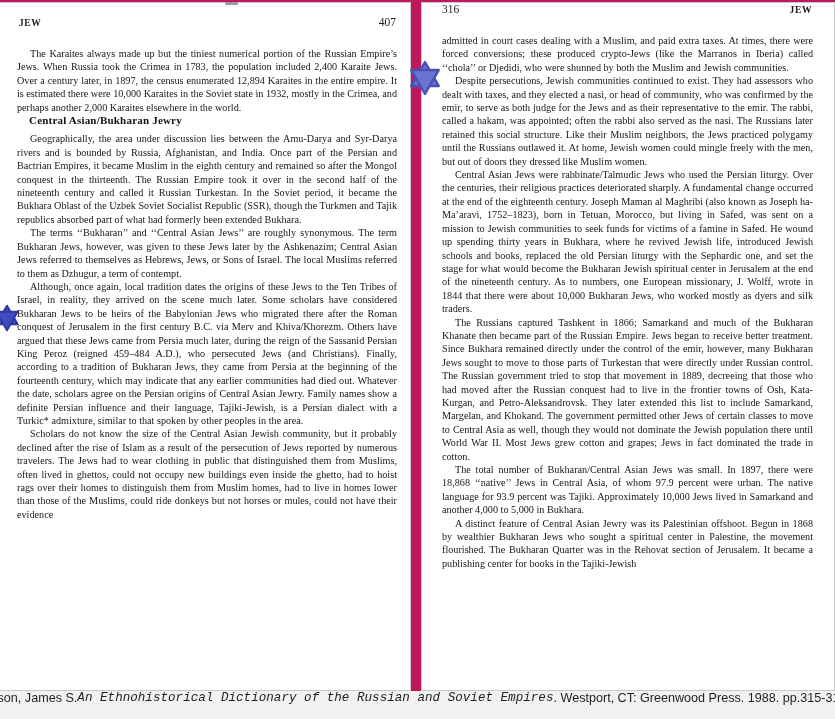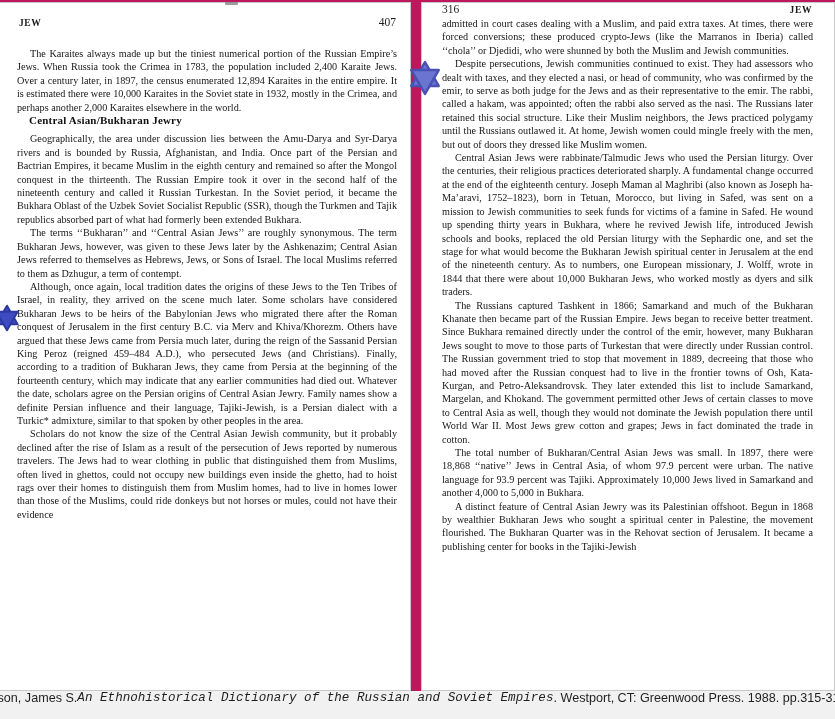--- a/index.html
+++ b/index.html
@@ -19,21 +19,21 @@
     margin:13px 14px 0 20px;
   }
   .page-right .running-head { margin:0 22px 0 20px; }
   .rh-word { font-weight:bold; font-size:9.5px; letter-spacing:0.6px; color:#1c1c1c; }
   .rh-num  { font-size:11.5px; color:#1c1c1c; }
 
   .body-text {
     margin:19px 13px 0 18px; text-align:justify;
     font-size:10.2px; line-height:13.4px; color:#161616;
   }
-  .page-right .body-text { margin:2px 21px 0 20px; }
+  .page-right .body-text { margin:19px 21px 0 20px; }
   .body-text p { margin:0; }
   .body-text p.ind { text-indent:13px; }
   h3.section-heading {
     font-size:11px; font-weight:bold; color:#111;
     margin:0 0 5px 12px; letter-spacing:0.2px;
   }
 
   .star { position:absolute; z-index:5; }
   .star-left  { left:-7px;  top:304px; width:28px; height:28px; }
   .star-right { left:407px; top:60px;  width:36px; height:36px; }

